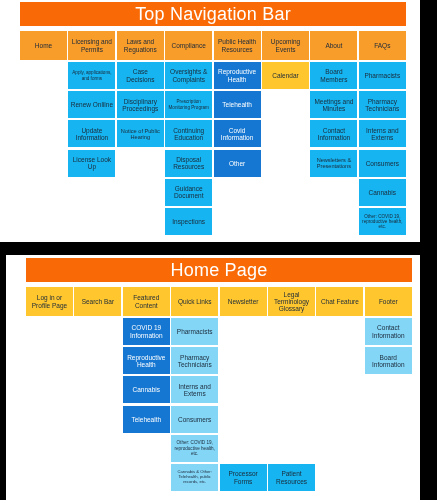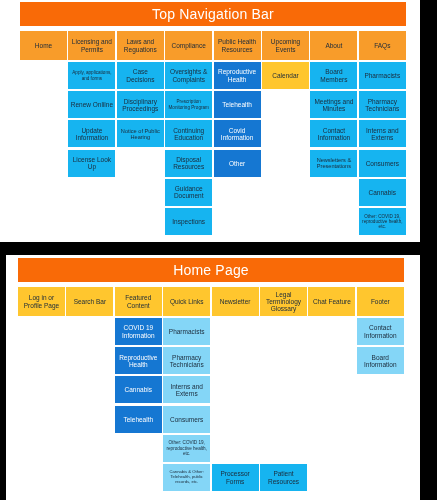--- a/index.html
+++ b/index.html
@@ -14,28 +14,28 @@
 
   
   .edge-right-top{position:absolute;left:420px;top:0;width:17px;height:242px;background:#000;}
   .divider{position:absolute;left:0;top:242px;width:437px;height:13px;background:#000;}
   .edge-left-bottom{position:absolute;left:0;top:255px;width:6px;height:245px;background:#000;}
   .edge-right-bottom{position:absolute;left:420px;top:255px;width:17px;height:245px;background:#000;}
 
   
   .section{position:absolute;}
   #sec-nav{left:0;top:0;width:420px;height:242px;}
-  #sec-home{left:4px;top:255px;width:414px;height:196px;}
+  #sec-home{left:12px;top:255px;width:414px;height:196px;}
 
   .banner{
     position:absolute;
     background:#F96A07;
     color:#ffffff;
     display:flex;align-items:center;justify-content:center;
-    font-size:14px;
+    font-size:18px;
     letter-spacing:.2px;
   }
   #banner-nav{left:20px;top:2px;width:386px;height:24px;}
   #banner-home{left:14px;top:3px;width:386px;height:24px;}
 
   .grid{position:absolute;left:0;top:0;width:100%;height:100%;}
 
   .box{
     position:absolute;
     display:flex;align-items:center;justify-content:center;

